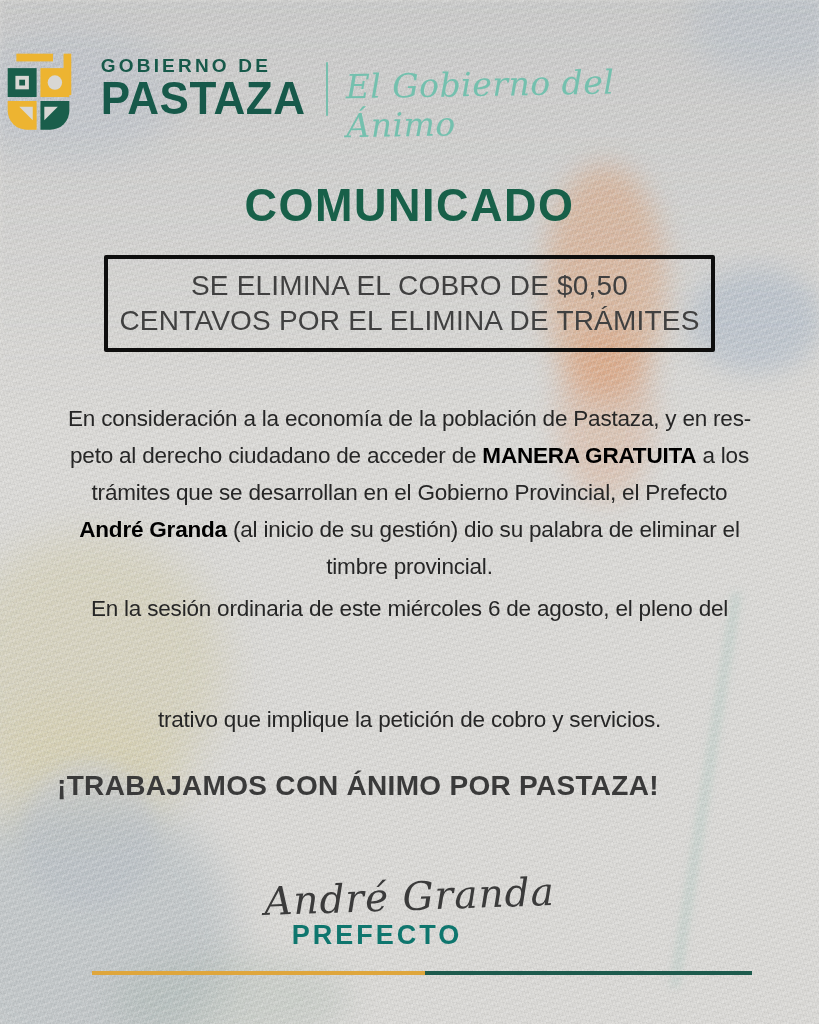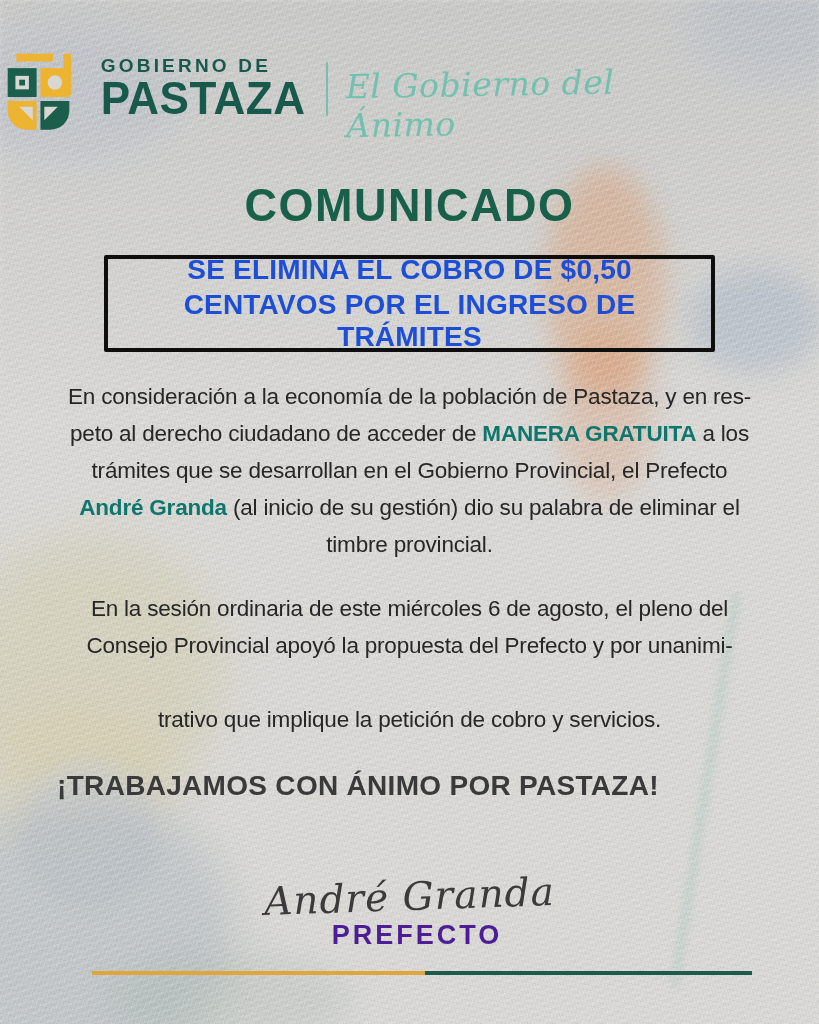--- a/index.html
+++ b/index.html
@@ -70,48 +70,48 @@
     color:#186049;transform:scaleY(1.02);
   }
   
   .headline-box{
     position:absolute;top:255px;left:104px;width:603px;height:89px;
     border:4px solid #0e0e0e;border-radius:2px;
     display:flex;flex-direction:column;justify-content:center;align-items:center;
     gap:3px;
   }
   .headline-line{
-    font-size:28px;font-weight:bold;color:#1d4ed8;letter-spacing:.2px;
+    font-size:28px;font-weight:normal;color:#404040;letter-spacing:.2px;
     line-height:32px;text-align:center;
   }
   
   .body-par{
     position:absolute;left:46px;width:727px;margin:0;
     text-align:center;font-size:22.5px;line-height:37px;
     color:#262626;letter-spacing:-.2px;
   }
-  .body-par strong{font-weight:bold;color:#0f766e;}
-  .par-1{top:378px;}
+  .body-par strong{font-weight:bold;color:#000000;}
+  .par-1{top:400px;}
   .par-2{top:590px;}
   
   .slogan{
     position:absolute;top:770px;left:0;width:716px;
     text-align:center;font-size:28px;font-weight:bold;
     color:#3a3a3a;letter-spacing:.3px;
   }
   
   .sig-name{
     position:absolute;top:874px;left:0;width:819px;text-align:center;
     font-family:"DejaVu Serif", serif;font-style:italic;
     font-size:39px;color:#3b3b3b;letter-spacing:1px;
     transform:rotate(-2deg);
   }
   .sig-role{
     position:absolute;top:920px;left:0;width:754px;text-align:center;
-    font-size:27px;font-weight:bold;color:#4c1d95;letter-spacing:3px;padding-left:40px;
+    font-size:27px;font-weight:bold;color:#0f766e;letter-spacing:3px;
   }
   
   .footer-line{
     position:absolute;top:971px;left:92px;width:660px;height:4px;
     display:flex;
   }
   .footer-line .seg-gold{flex:0 0 50.5%;background:#dfa63c;}
   .footer-line .seg-green{flex:1;background:#1d5b4d;}
 </style>
 </head>
@@ -157,25 +157,25 @@
       <div class="logo-pastaza">PASTAZA</div>
     </div>
     <div class="logo-divider"></div>
     <div class="logo-tagline">El Gobierno del Ánimo</div>
   </header>
 
   <h1 class="page-title">COMUNICADO</h1>
 
   <div class="headline-box">
     <div class="headline-line">SE ELIMINA EL COBRO DE $0,50</div>
-    <div class="headline-line">CENTAVOS POR EL INGRESO DE TRÁMITES</div>
+    <div class="headline-line">CENTAVOS POR EL ELIMINA DE TRÁMITES</div>
   </div>
 
   <p class="body-par par-1"><span>En consideración a la economía de la población de Pastaza, y en res-</span><br><span>peto al derecho ciudadano de acceder de </span><strong>MANERA GRATUITA</strong><span> a los</span><br><span>trámites que se desarrollan en el Gobierno Provincial, el Prefecto</span><br><strong>André Granda</strong><span> (al inicio de su gestión) dio su palabra de eliminar el</span><br><span>timbre provincial.</span></p>
-  <p class="body-par par-2"><span>En la sesión ordinaria de este miércoles 6 de agosto, el pleno del</span><br><span>Consejo Provincial apoyó la propuesta del Prefecto y por unanimi-</span><br><br><span>trativo que implique la petición de cobro y servicios.</span></p>
+  <p class="body-par par-2"><span>En la sesión ordinaria de este miércoles 6 de agosto, el pleno del</span><br><br><br><span>trativo que implique la petición de cobro y servicios.</span></p>
 
   <div class="slogan">¡TRABAJAMOS CON ÁNIMO POR PASTAZA!</div>
 
   <div class="sig-name">André Granda</div>
   <div class="sig-role">PREFECTO</div>
 
   <div class="footer-line">
     <span class="seg-gold"></span>
     <span class="seg-green"></span>
   </div>

